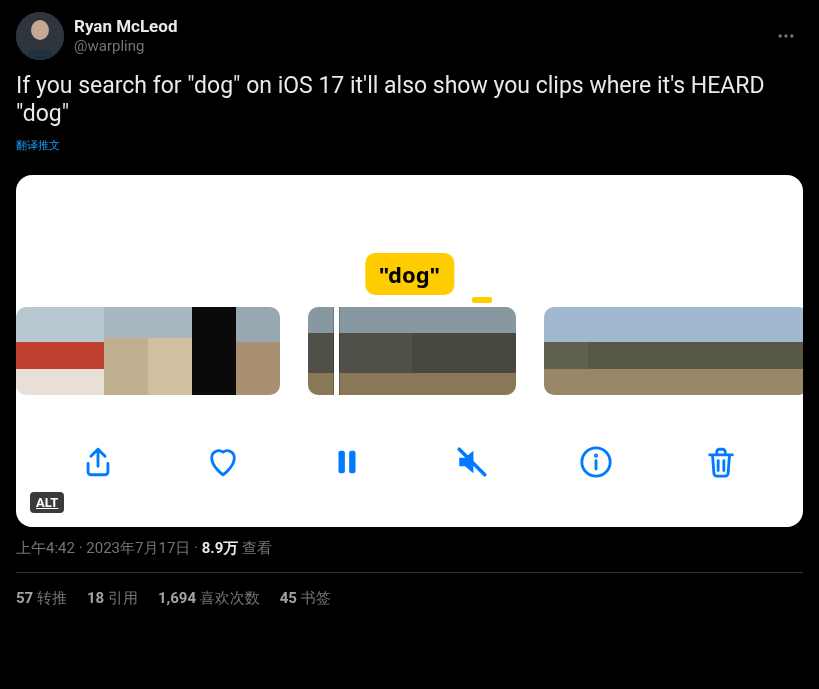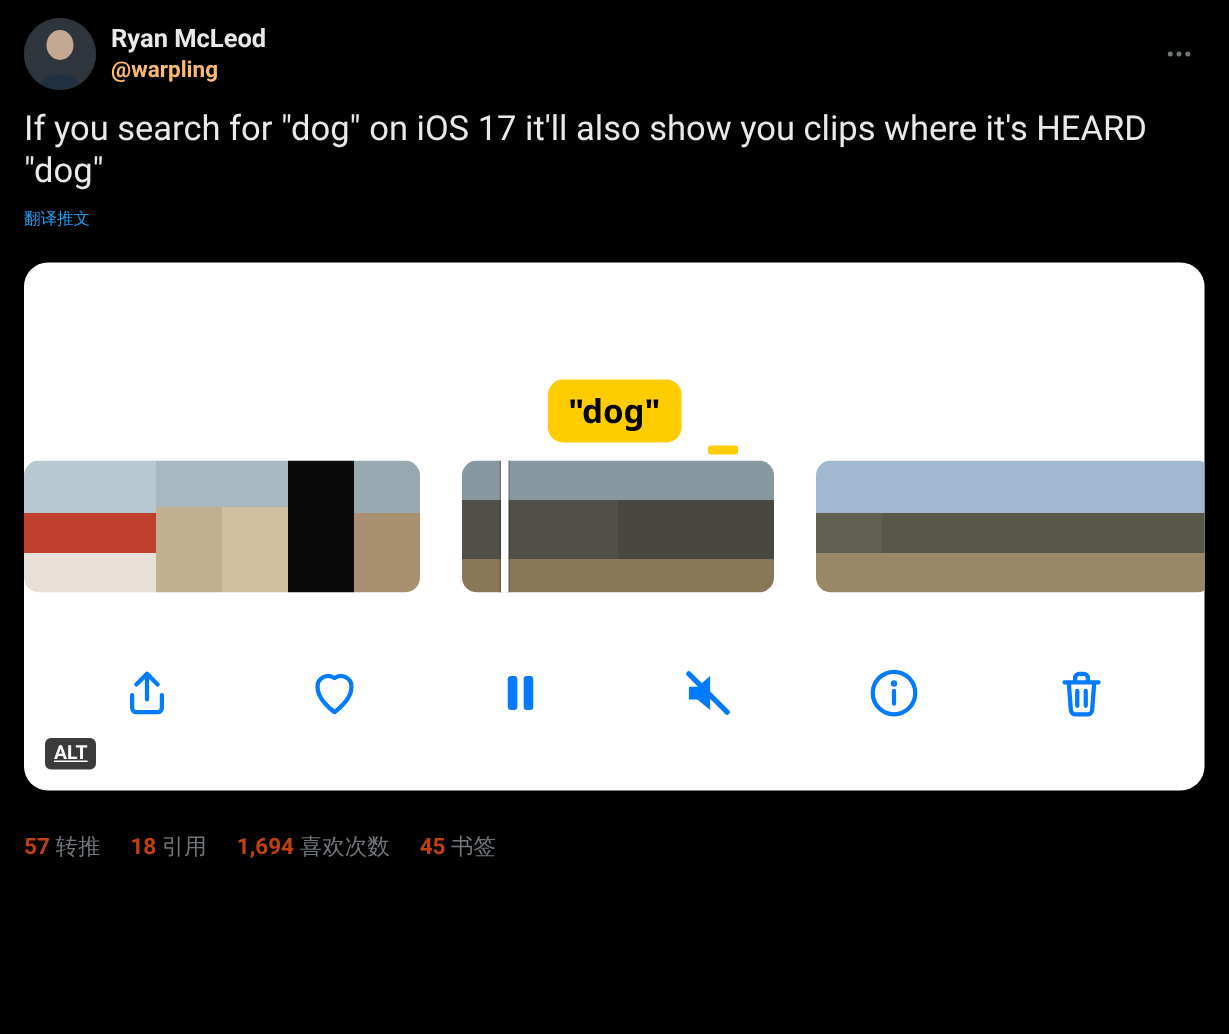--- a/index.html
+++ b/index.html
@@ -25,21 +25,21 @@
     width: 48px;
     height: 48px;
     border-radius: 50%;
     overflow: hidden;
     flex-shrink: 0;
     background: #333;
   }
   .avatar svg { width: 100%; height: 100%; display: block; }
   .name-col { flex: 1; min-width: 0; }
   .display-name { font-weight: 700; font-size: 17px; color: #e7e9ea; line-height: 20px; }
-  .handle { font-size: 15px; color: #fdba74; line-height: 20px; font-weight: bold; }
+  .handle { font-size: 15px; color: #737373; line-height: 20px; }
   .more-btn {
     width: 34px; height: 34px; border-radius: 50%;
     display: flex; align-items: center; justify-content: center;
     color: #71767b; cursor: pointer;
   }
   .more-btn svg { width: 20px; height: 20px; fill: currentColor; }
   .tweet-text {
     font-size: 23px;
     line-height: 28px;
     color: #e7e9ea;
@@ -151,21 +151,21 @@
   }
   .meta-row .views-count { color: #e7e9ea; font-weight: 700; }
   .stats-row {
     display: flex;
     gap: 20px;
     padding: 16px 0 14px 0;
     font-size: 15px;
     color: #71767b;
   }
   .stat { cursor: pointer; }
-  .stat .num { color: #c2410c; font-weight: 700; }
+  .stat .num { color: #a3a3a3; font-weight: 700; }
 </style>
 </head>
 <body>
 
 <div class="tweet">
 
   <div class="header">
     <div class="avatar">
       <svg viewBox="0 0 48 48">
         <rect width="48" height="48" fill="#2a2f35"></rect>
@@ -259,20 +259,29 @@
           <svg viewBox="0 0 24 24">
               <path d="M4 7h16M9 7V5a2 2 0 0 1 2-2h2a2 2 0 0 1 2 2v2M6 7l1 13a2 2 0 0 0 2 2h6a2 2 0 0 0 2-2l1-13M10 11v7M14 11v7" stroke-linecap="round" stroke-linejoin="round"></path>
             </svg>
         </div>
       </div>
 
     </div>
     <div class="alt-badge">ALT</div>
   </div>
 
+  <div class="meta-row">
+    <span>上午4:42</span>
+    <span> · </span>
+    <span>2023年7月17日</span>
+    <span> · </span>
+    <span class="views-count">8.9万</span>
+    <span> </span>
+    <span>查看</span>
+  </div>
 
   <div class="stats-row">
     <div class="stat">
       <span class="num">57</span>
       <span> </span>
       <span>转推</span>
     </div>
     <div class="stat">
       <span class="num">18</span>
       <span> </span>

